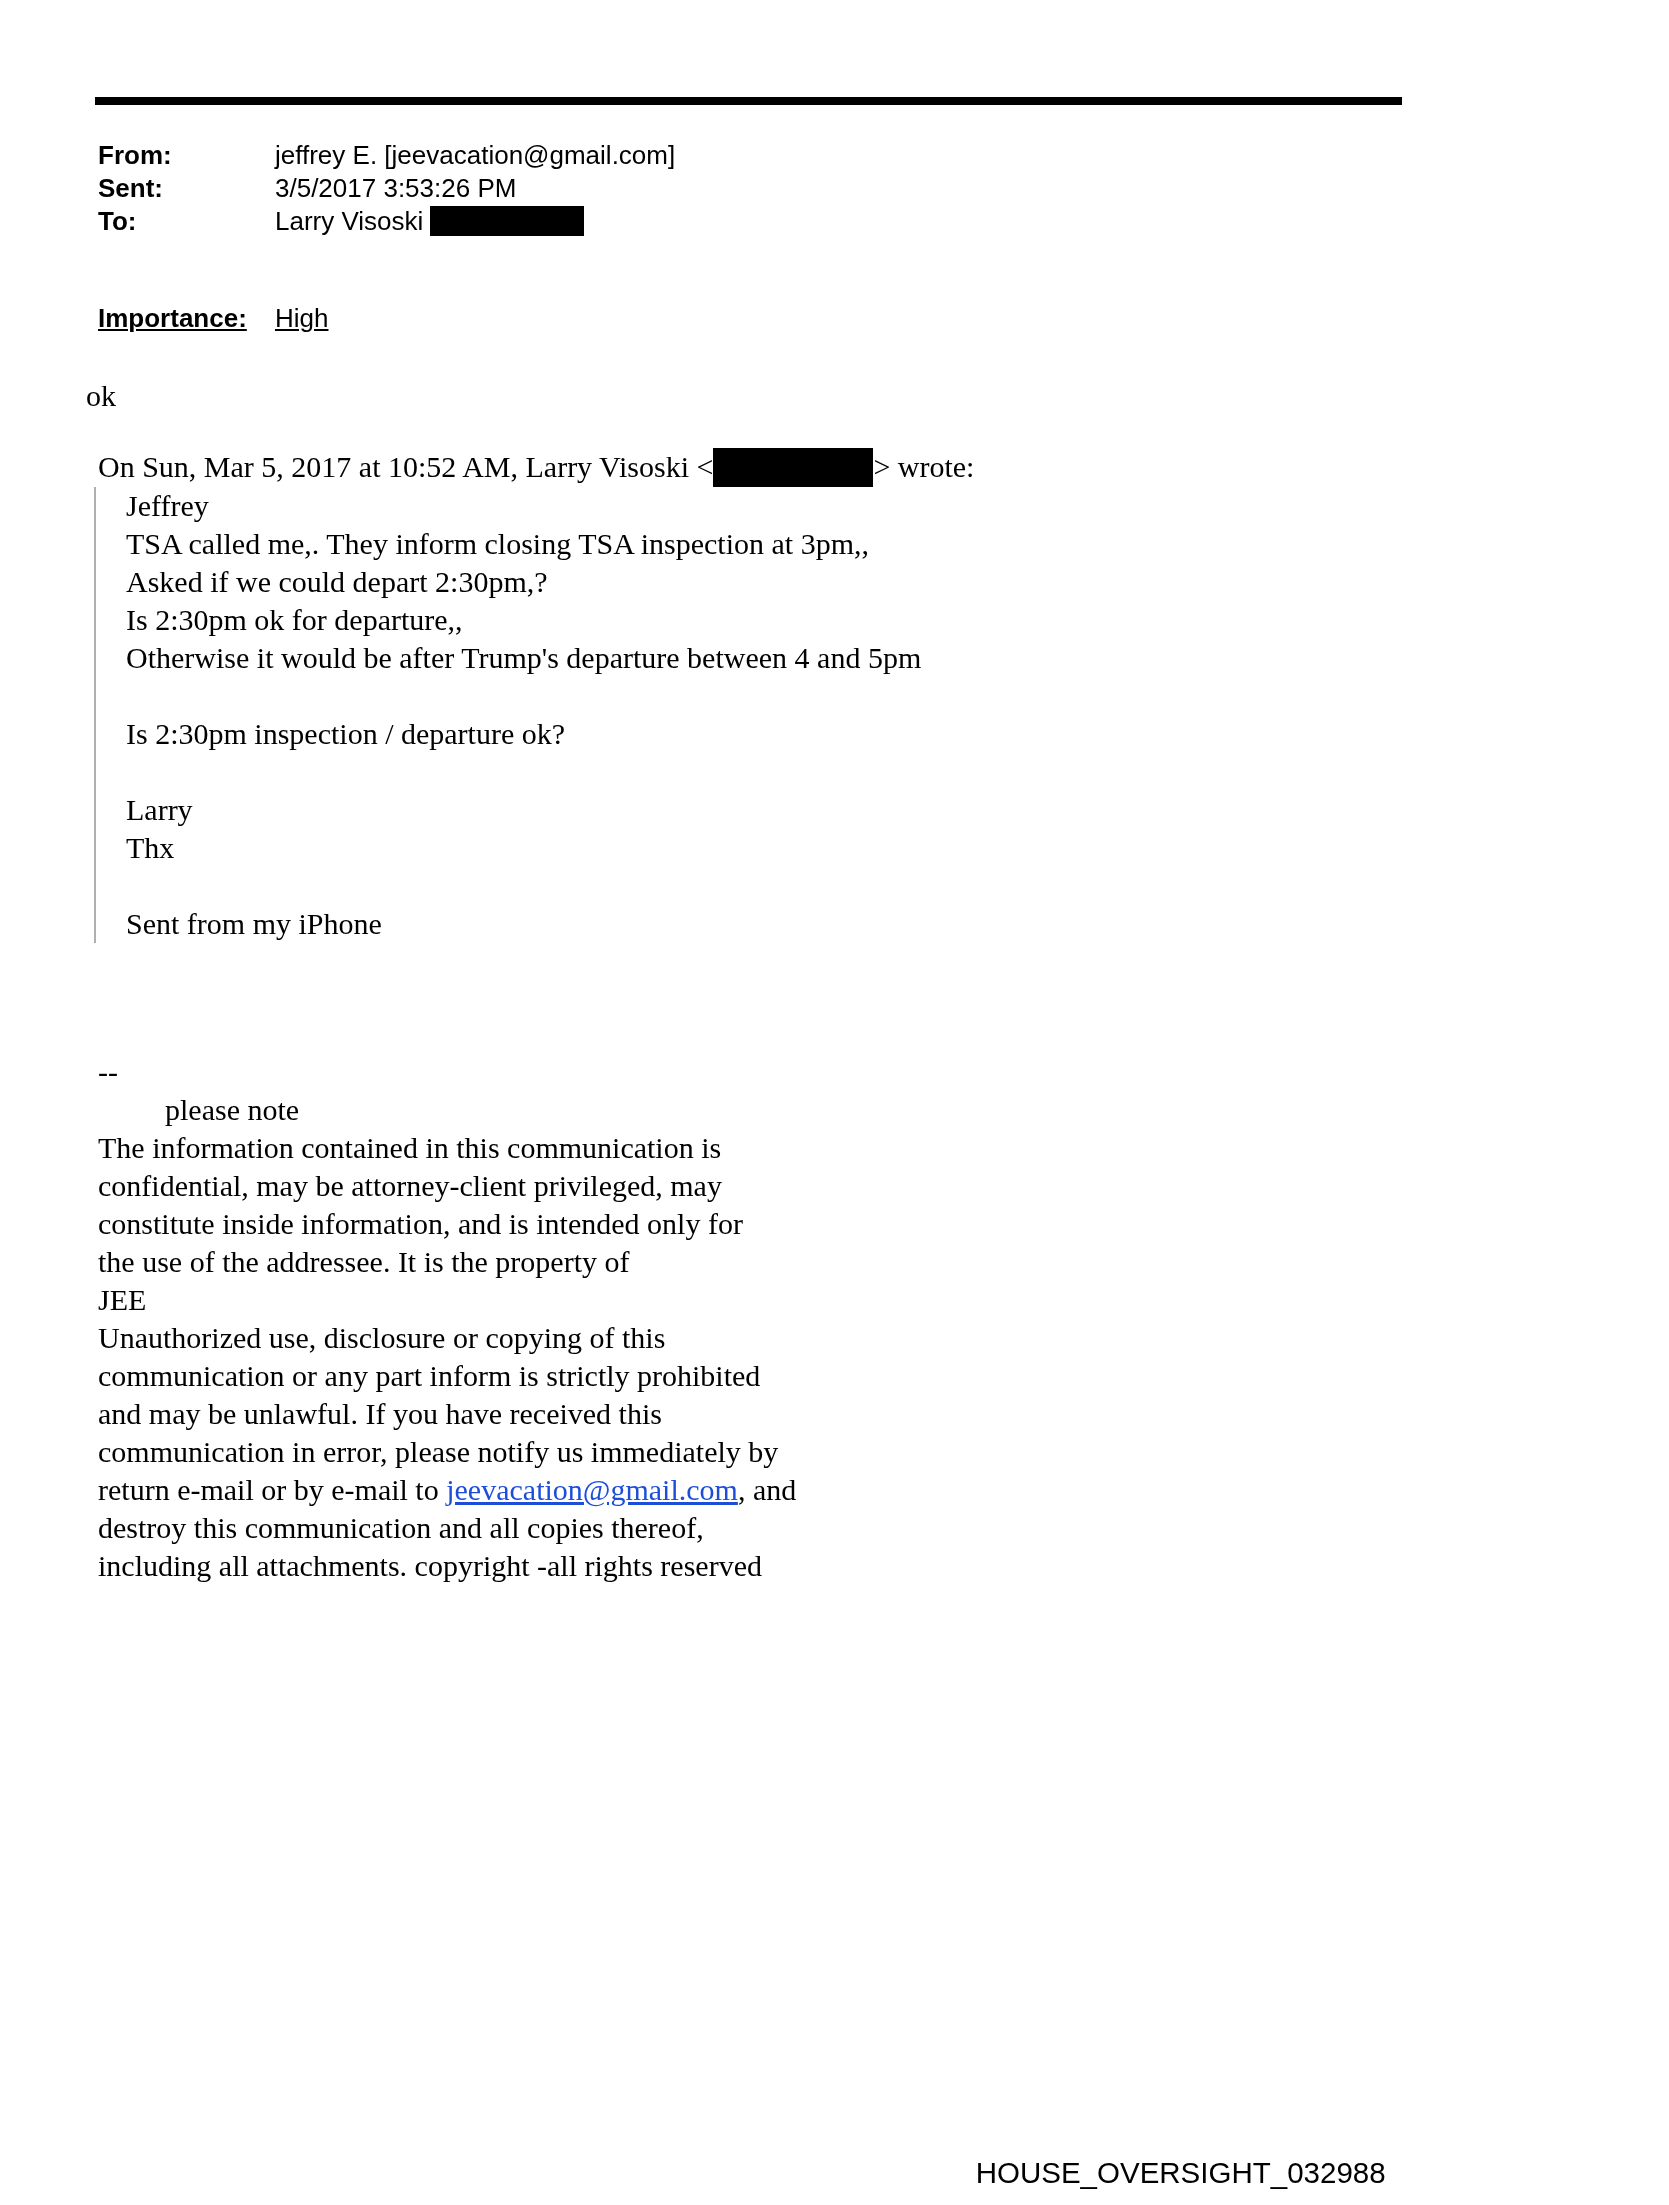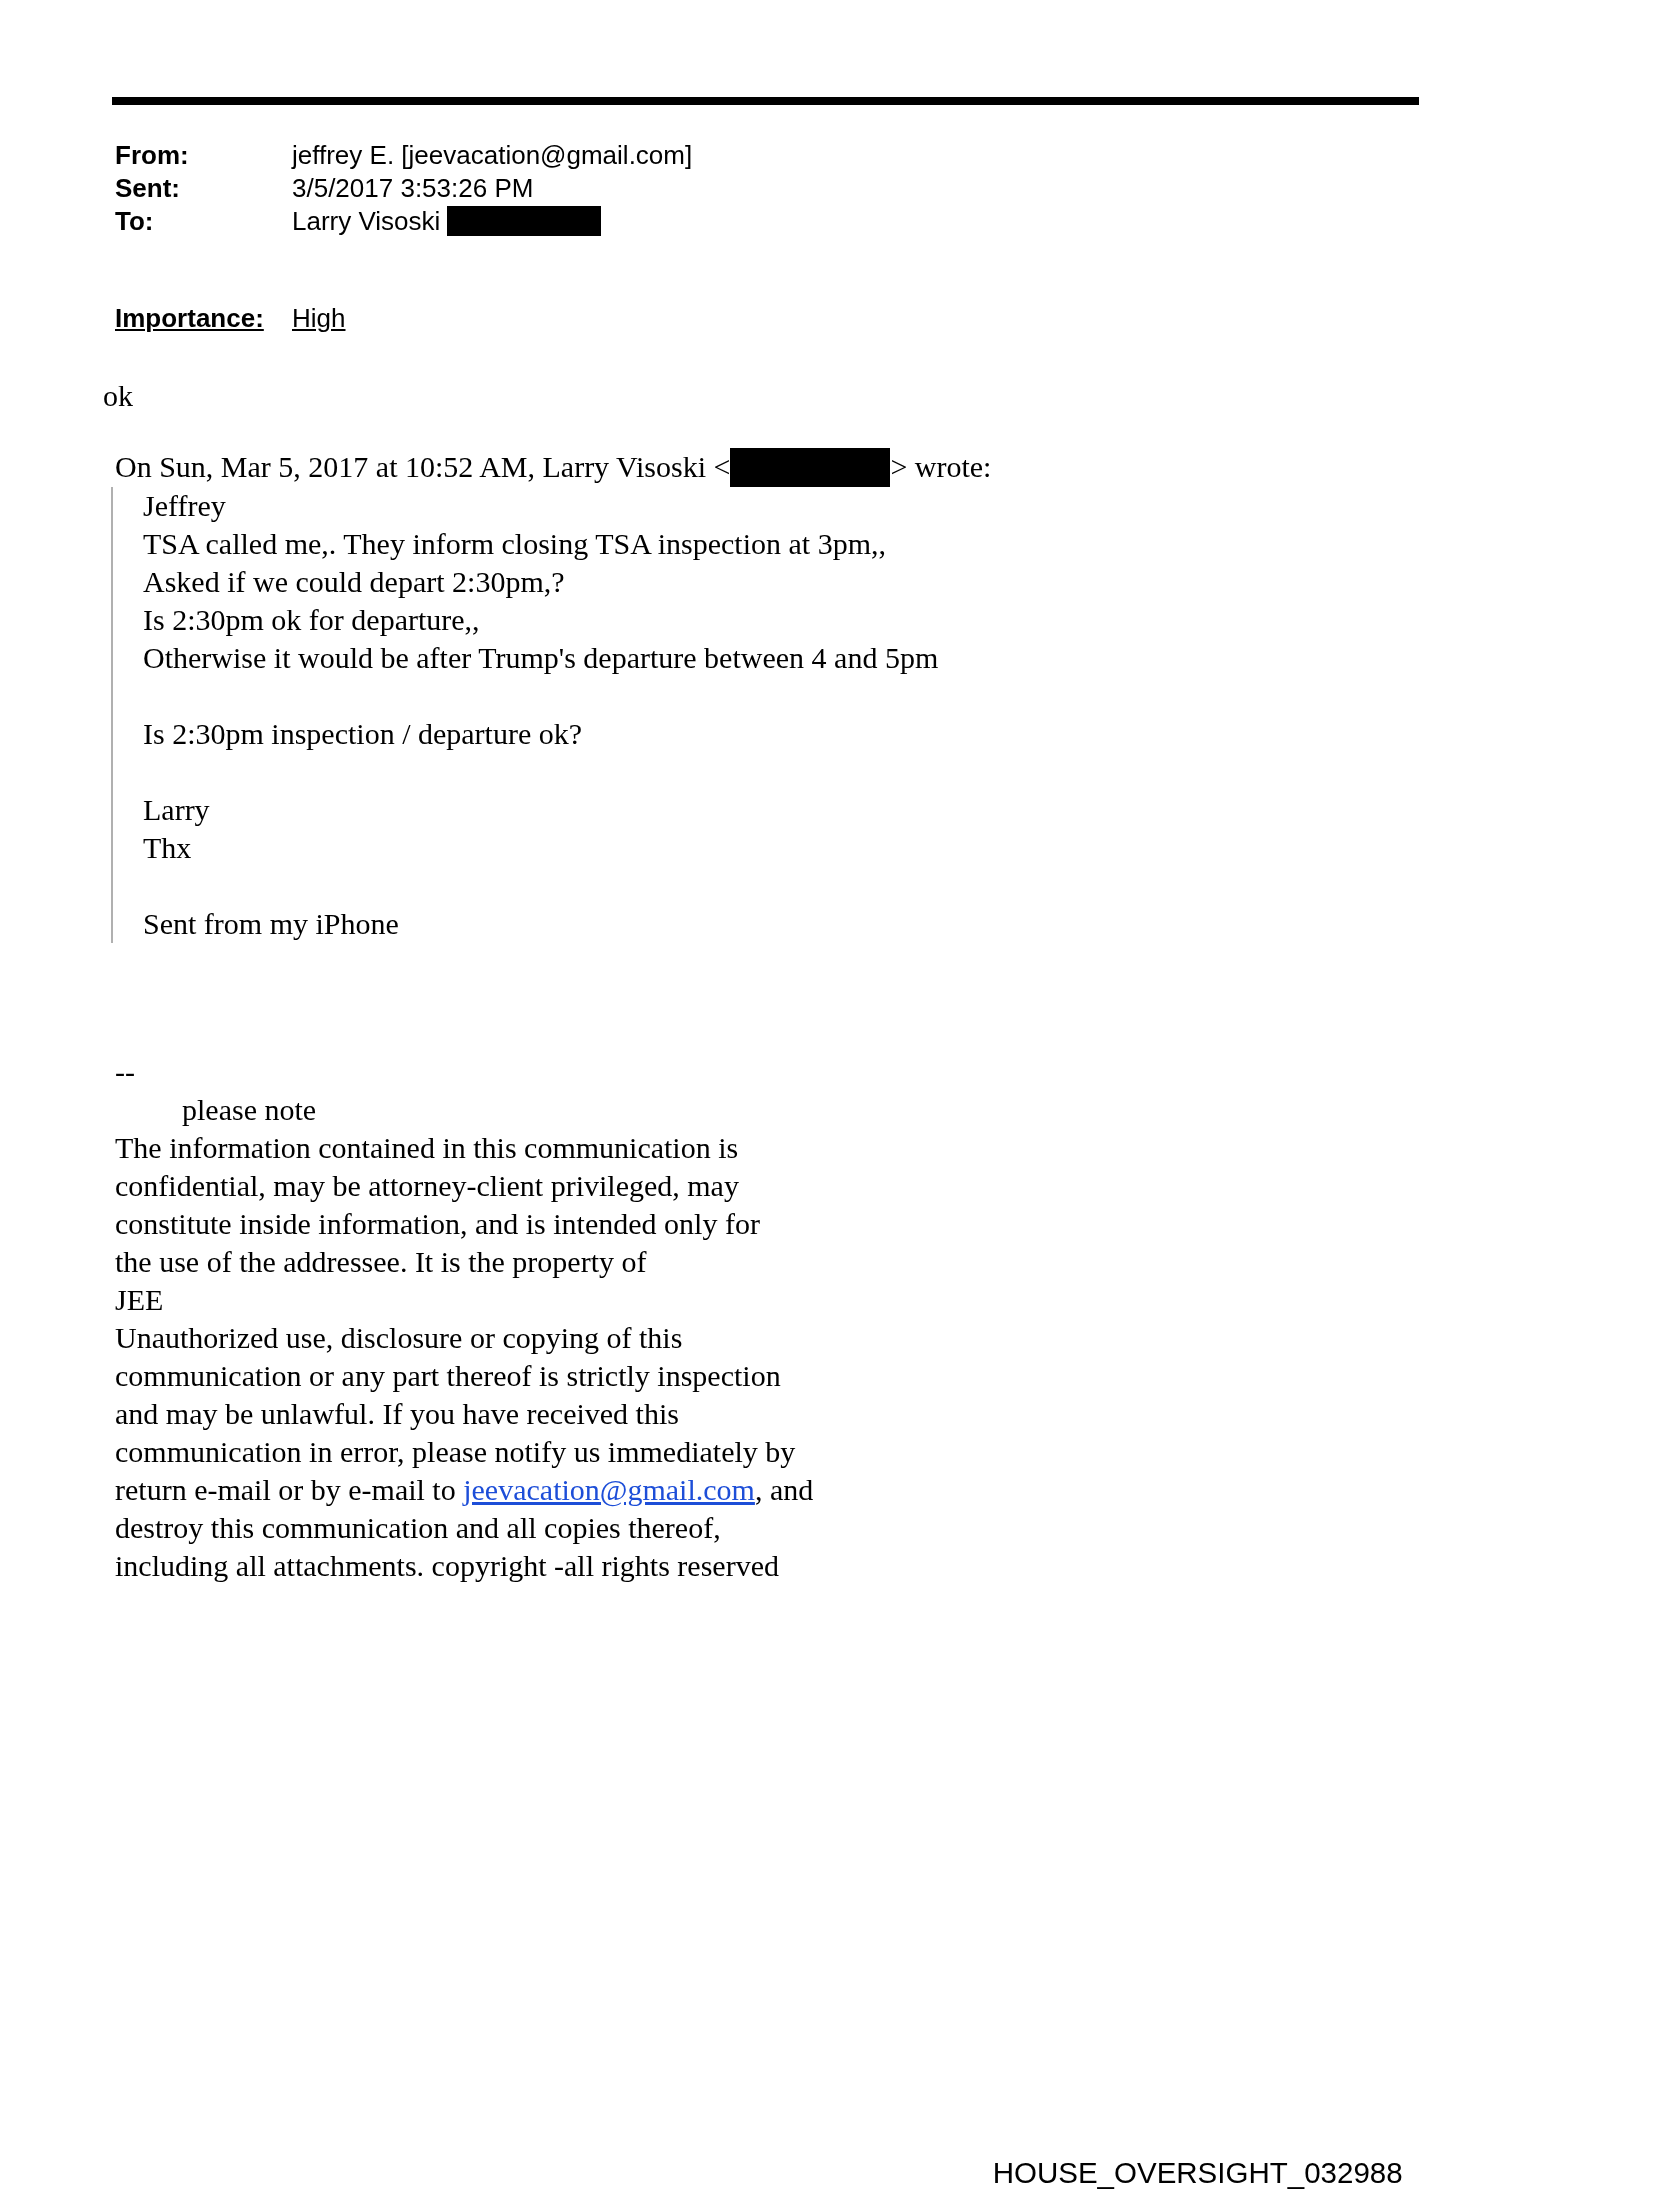--- a/index.html
+++ b/index.html
@@ -8,21 +8,20 @@
     background: #ffffff;
   }
   .page {
     position: relative;
     width: 1402px;
     height: 2205px;
     background: #ffffff;
     color: #000000;
     font-family: "Liberation Serif", serif;
     overflow: hidden;
-    margin-left: 17px;
   }
   
   .top-rule {
     position: absolute;
     left: 95px;
     top: 97px;
     width: 1520px;
     height: 7.9px;
     background: #000000;
   }
@@ -176,21 +175,21 @@
 
   <div class="signature-block">
     <div class="sline">--</div>
     <div class="sline indent">please note</div>
     <div class="sline">The information contained in this communication is</div>
     <div class="sline">confidential, may be attorney-client privileged, may</div>
     <div class="sline">constitute inside information, and is intended only for</div>
     <div class="sline">the use of the addressee. It is the property of</div>
     <div class="sline">JEE</div>
     <div class="sline">Unauthorized use, disclosure or copying of this</div>
-    <div class="sline">communication or any part thereof is strictly inspection</div>
+    <div class="sline">communication or any part inform is strictly prohibited</div>
     <div class="sline">and may be unlawful. If you have received this</div>
     <div class="sline">communication in error, please notify us immediately by</div>
     <div class="sline"><span>return e-mail or by e-mail to </span><a class="email-link" href="#">jeevacation@gmail.com</a><span>, and</span></div>
     <div class="sline">destroy this communication and all copies thereof,</div>
     <div class="sline">including all attachments. copyright -all rights reserved</div>
   </div>
 
   <div class="bates">HOUSE_OVERSIGHT_032988</div>
 
 </div>

